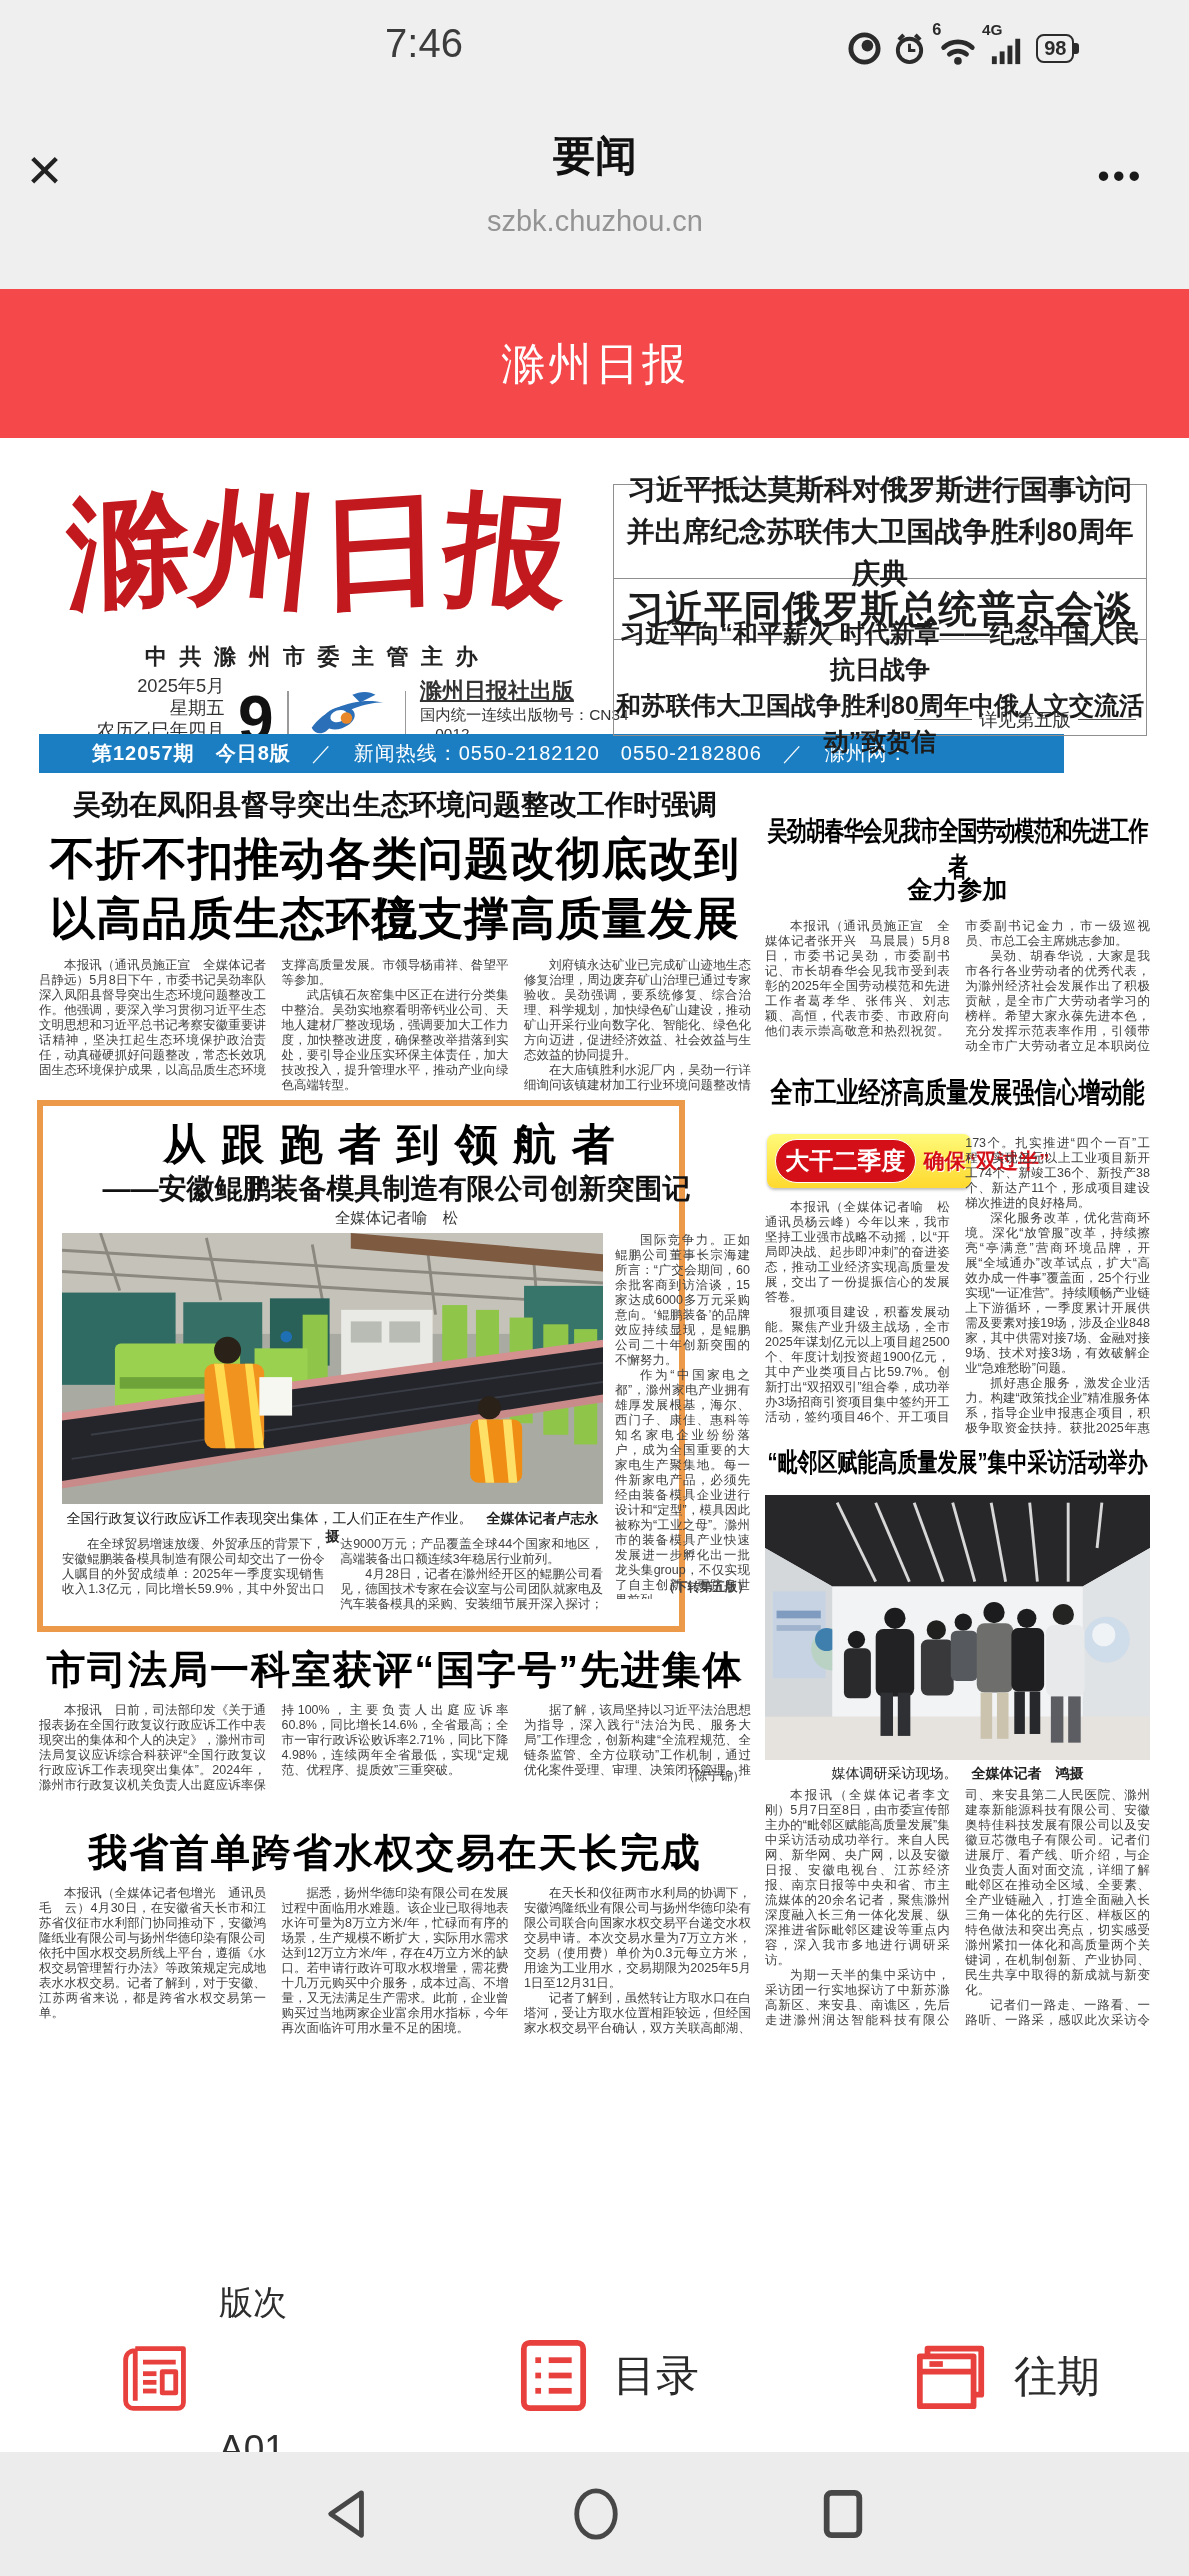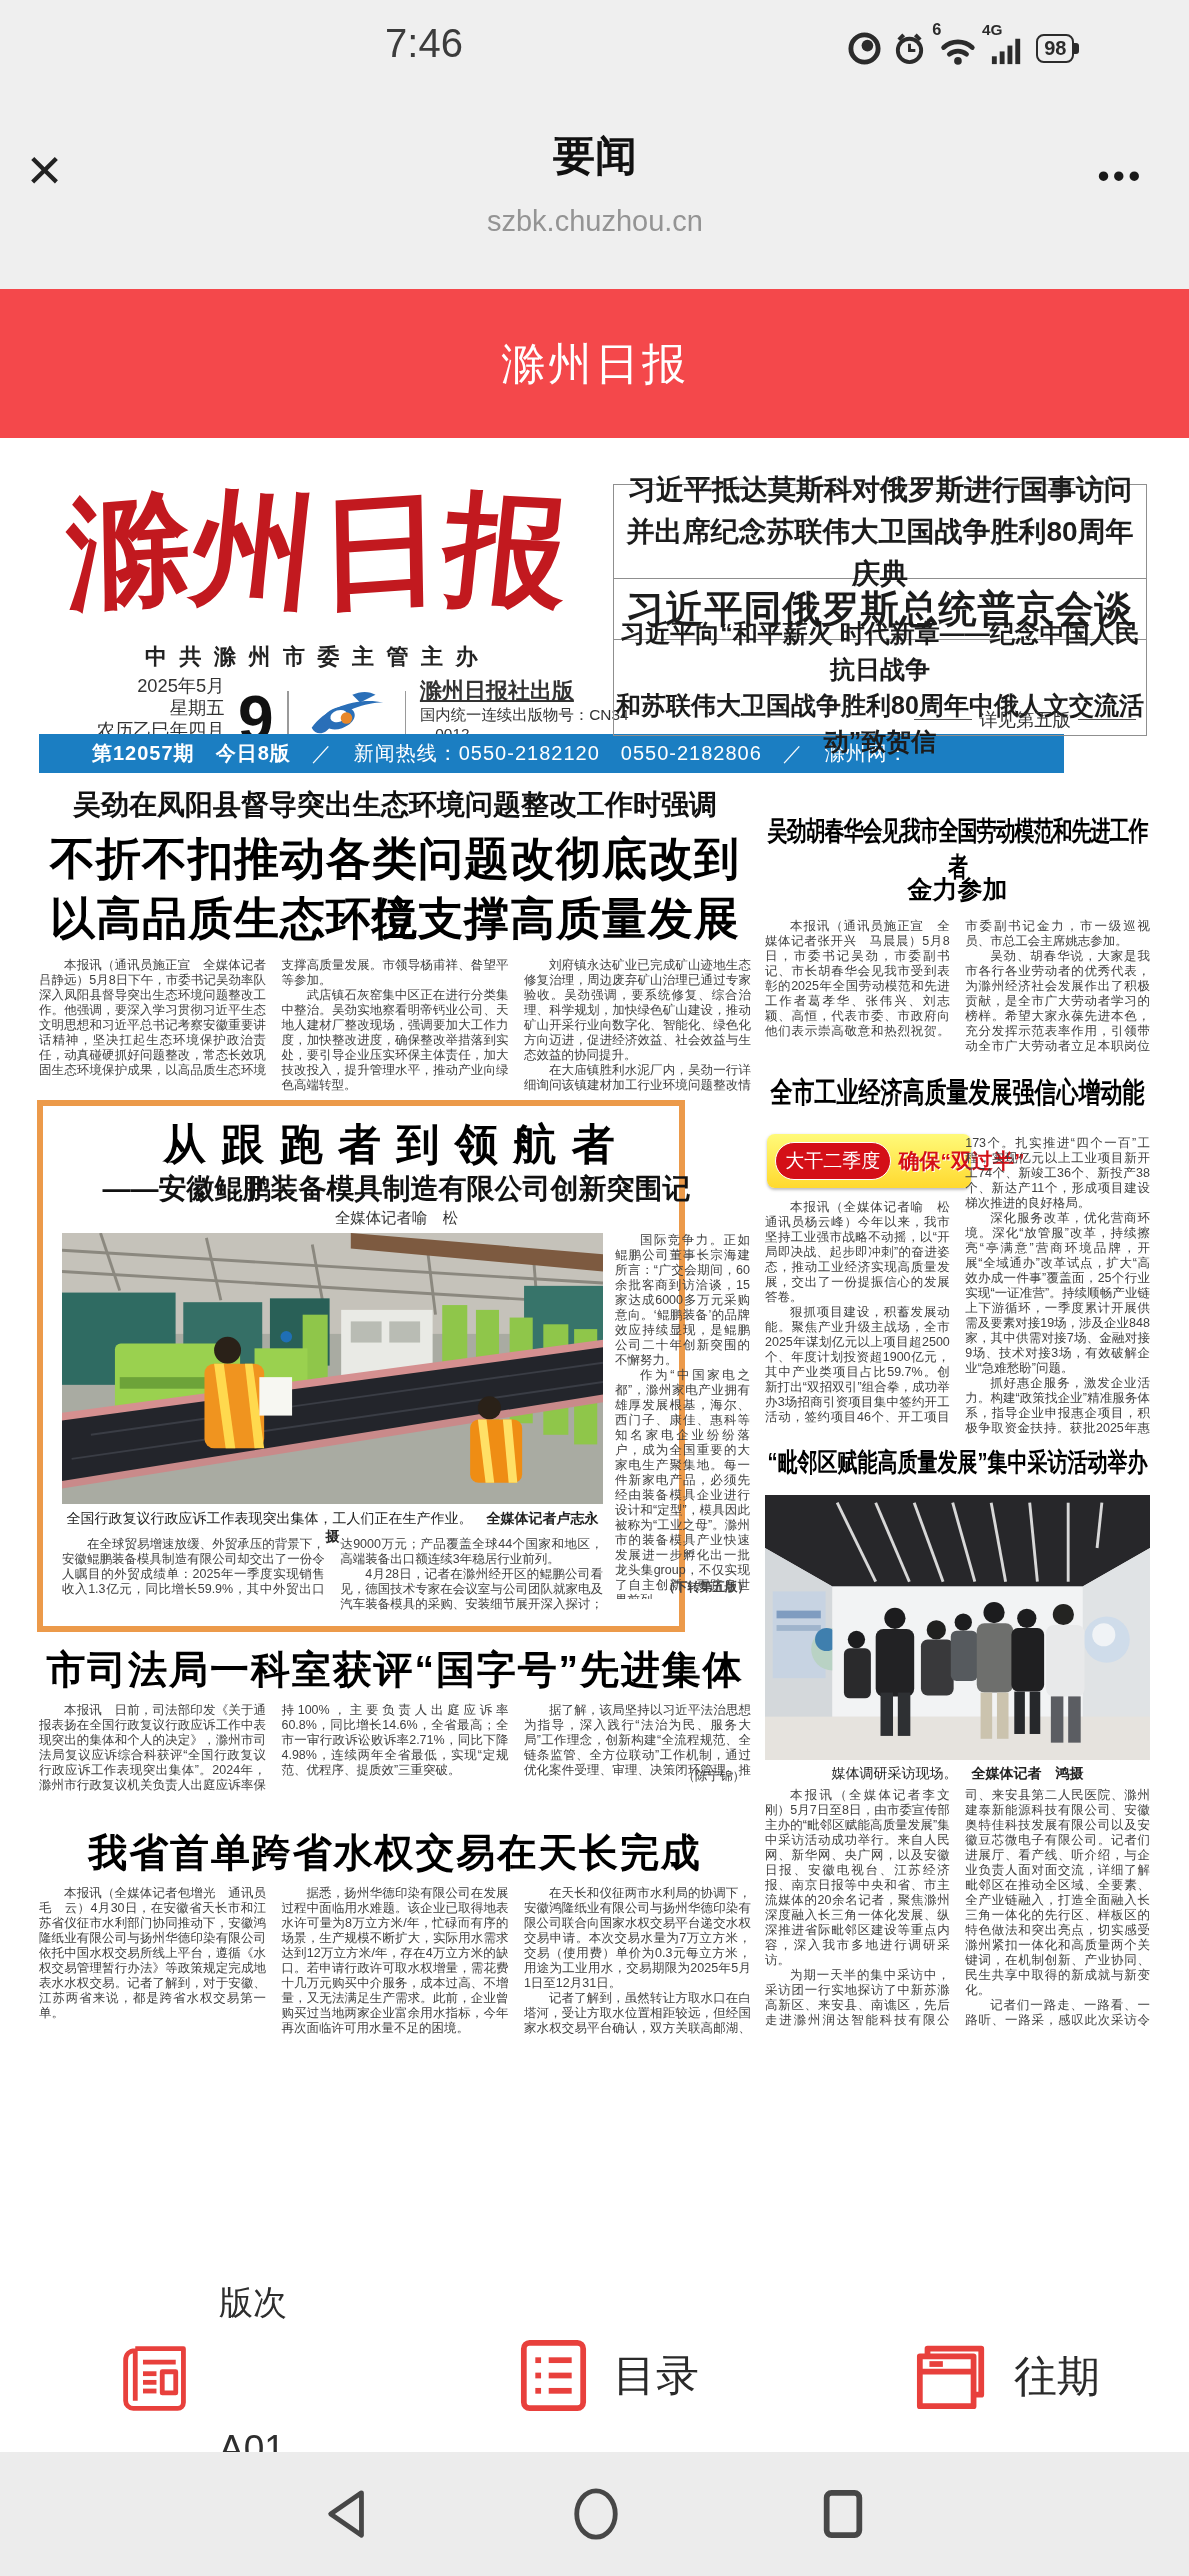--- a/index.html
+++ b/index.html
@@ -47,21 +47,21 @@
   .kicker{left:39px;top:348px;width:712px;font-size:28px;font-weight:900;color:#111;}
   .bigh{left:39px;width:712px;font-weight:900;color:#000;font-size:45px;letter-spacing:1px;}
   .cols{font-size:12.5px;line-height:15px;color:#404040;text-align:justify;overflow:hidden;filter:blur(0.2px);}
   .cols p{margin:0;text-indent:2em;}
   .c3{column-count:3;column-gap:15.4px;}
   .c2{column-count:2;column-gap:15.4px;}
   .rhead{left:765px;width:385px;font-weight:900;color:#000;text-align:center;}
   .badge{left:767px;top:696px;width:204px;height:54px;background:linear-gradient(#fffa7a,#ffd92e);
          border-radius:7.7px;display:flex;align-items:center;gap:7.7px;padding:0 7.7px;box-sizing:border-box;
          box-shadow:0 1.9px 2.9px rgba(0,0,0,.25);}
-  .pill{background:#d40f17;color:#fff;font-size:19px;font-weight:400;border-radius:962px;
+  .pill{background:#d40f17;color:#fff;font-size:24px;font-weight:700;border-radius:962px;
         padding:4.8px 9.6px;white-space:nowrap;border:1.9px solid #fff;}
   .btext{color:#d40f17;font-size:21px;font-weight:900;white-space:nowrap;text-shadow:1px 1px 0 #fff;}
   .spacer::before{content:"";display:block;height:64px;}
   .orangebox{left:37px;top:662px;width:648px;height:532px;border:6.7px solid #ec9a4a;box-sizing:border-box;background:#fff;}
   .fhead{left:0;top:9.6px;width:707px;font-size:43px;font-weight:900;letter-spacing:15.4px;color:#000;}
   .fsub{left:0;top:64px;width:707px;font-size:28px;font-weight:900;color:#111;}
   .fby{left:0;top:102px;width:707px;font-size:15.4px;color:#333;font-family:"Liberation Serif","DejaVu Serif",serif;}
   .caption{font-size:14px;color:#222;}
   .sidecol{font-size:12.5px;line-height:15px;color:#404040;text-align:justify;overflow:hidden;filter:blur(0.2px);}
   .sidecol p{margin:0;text-indent:2em;}

